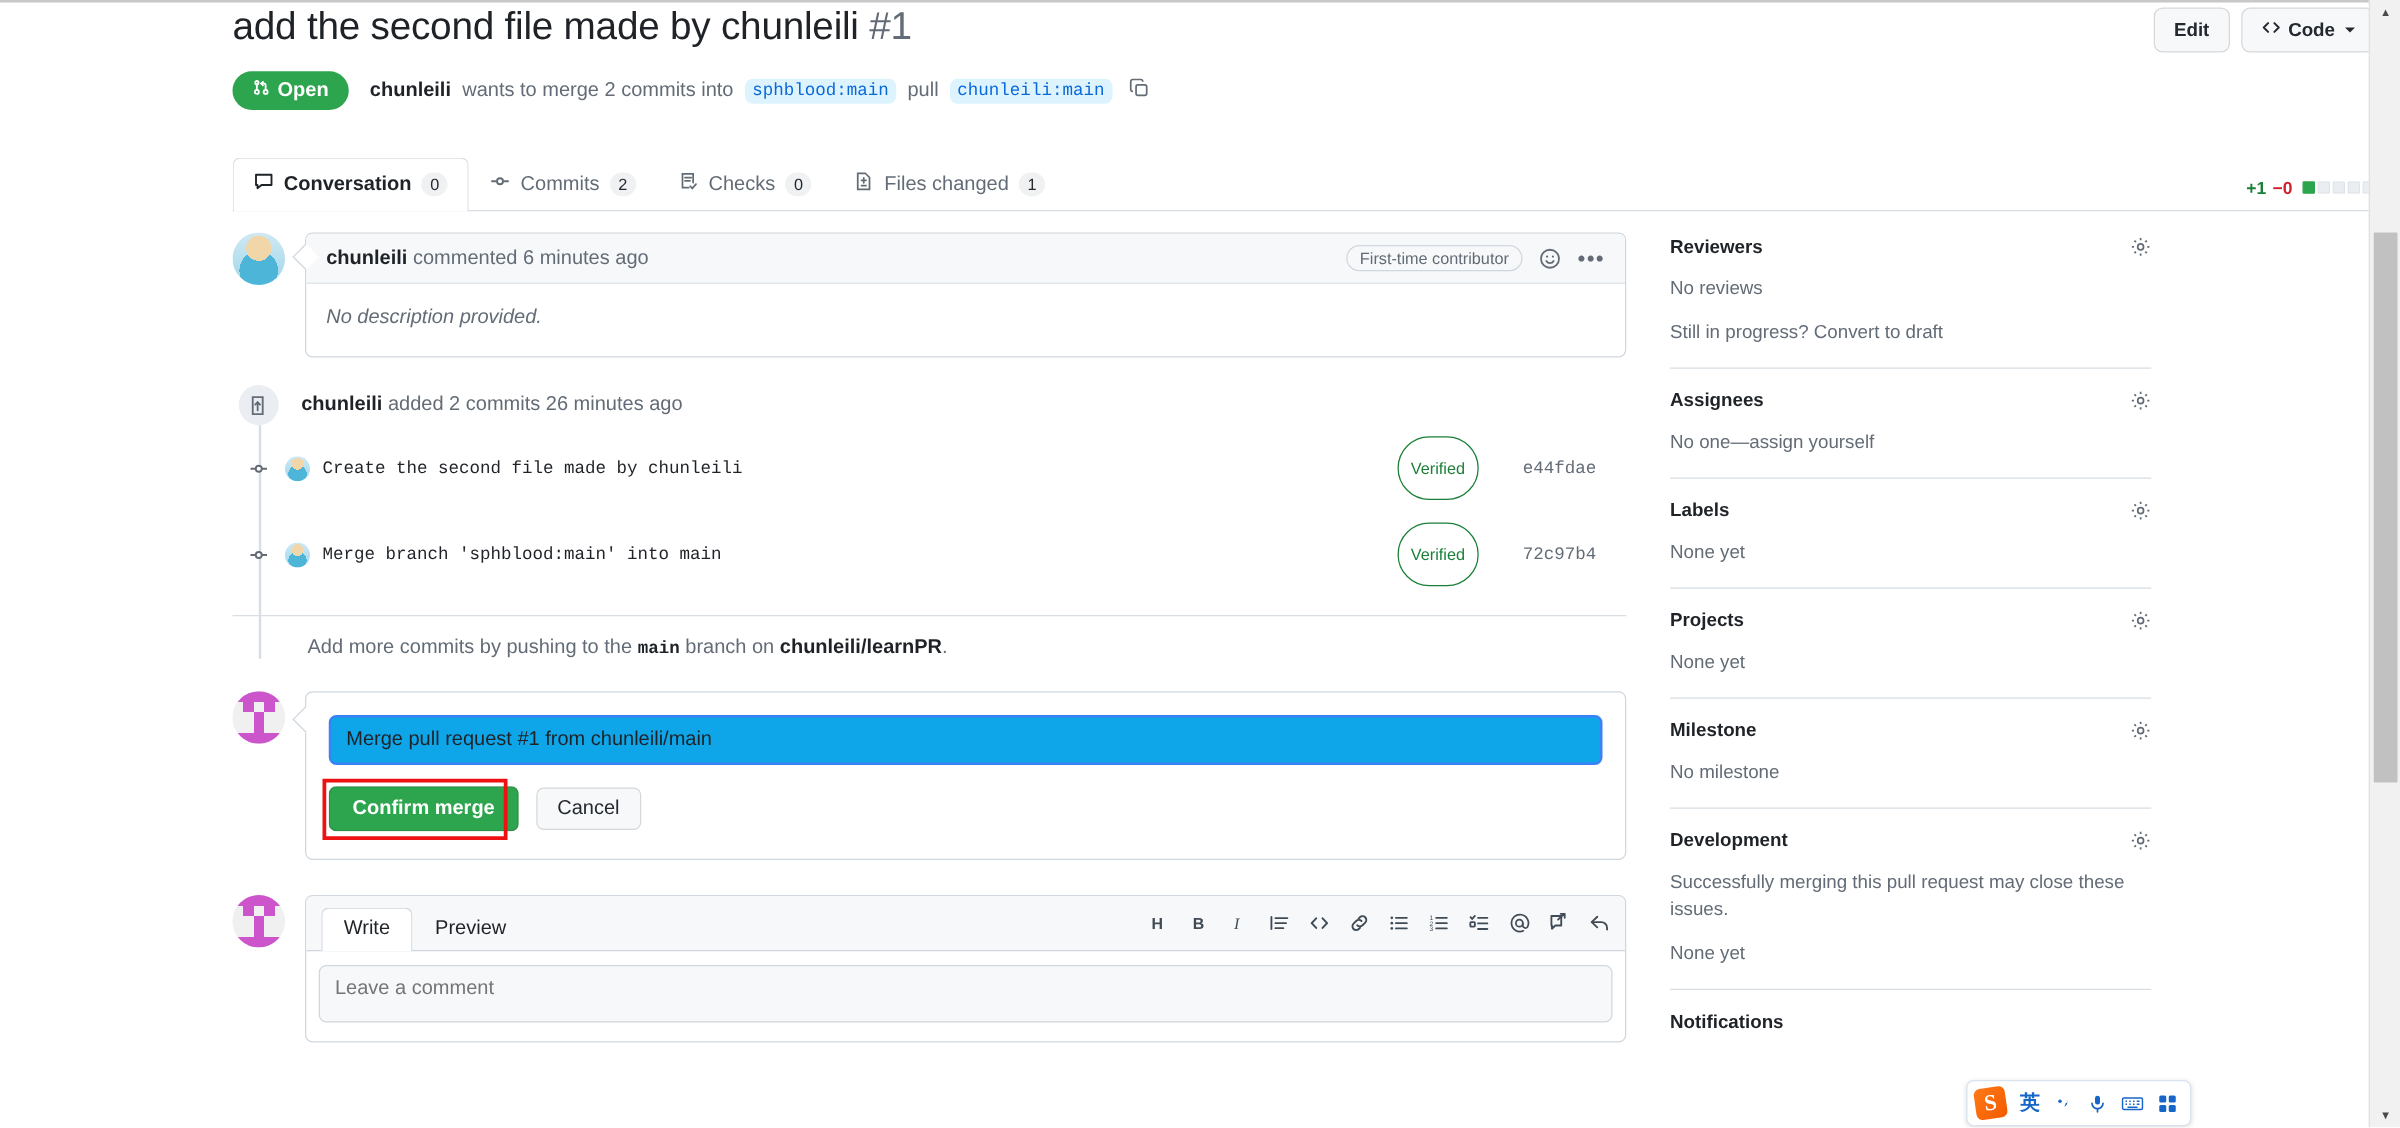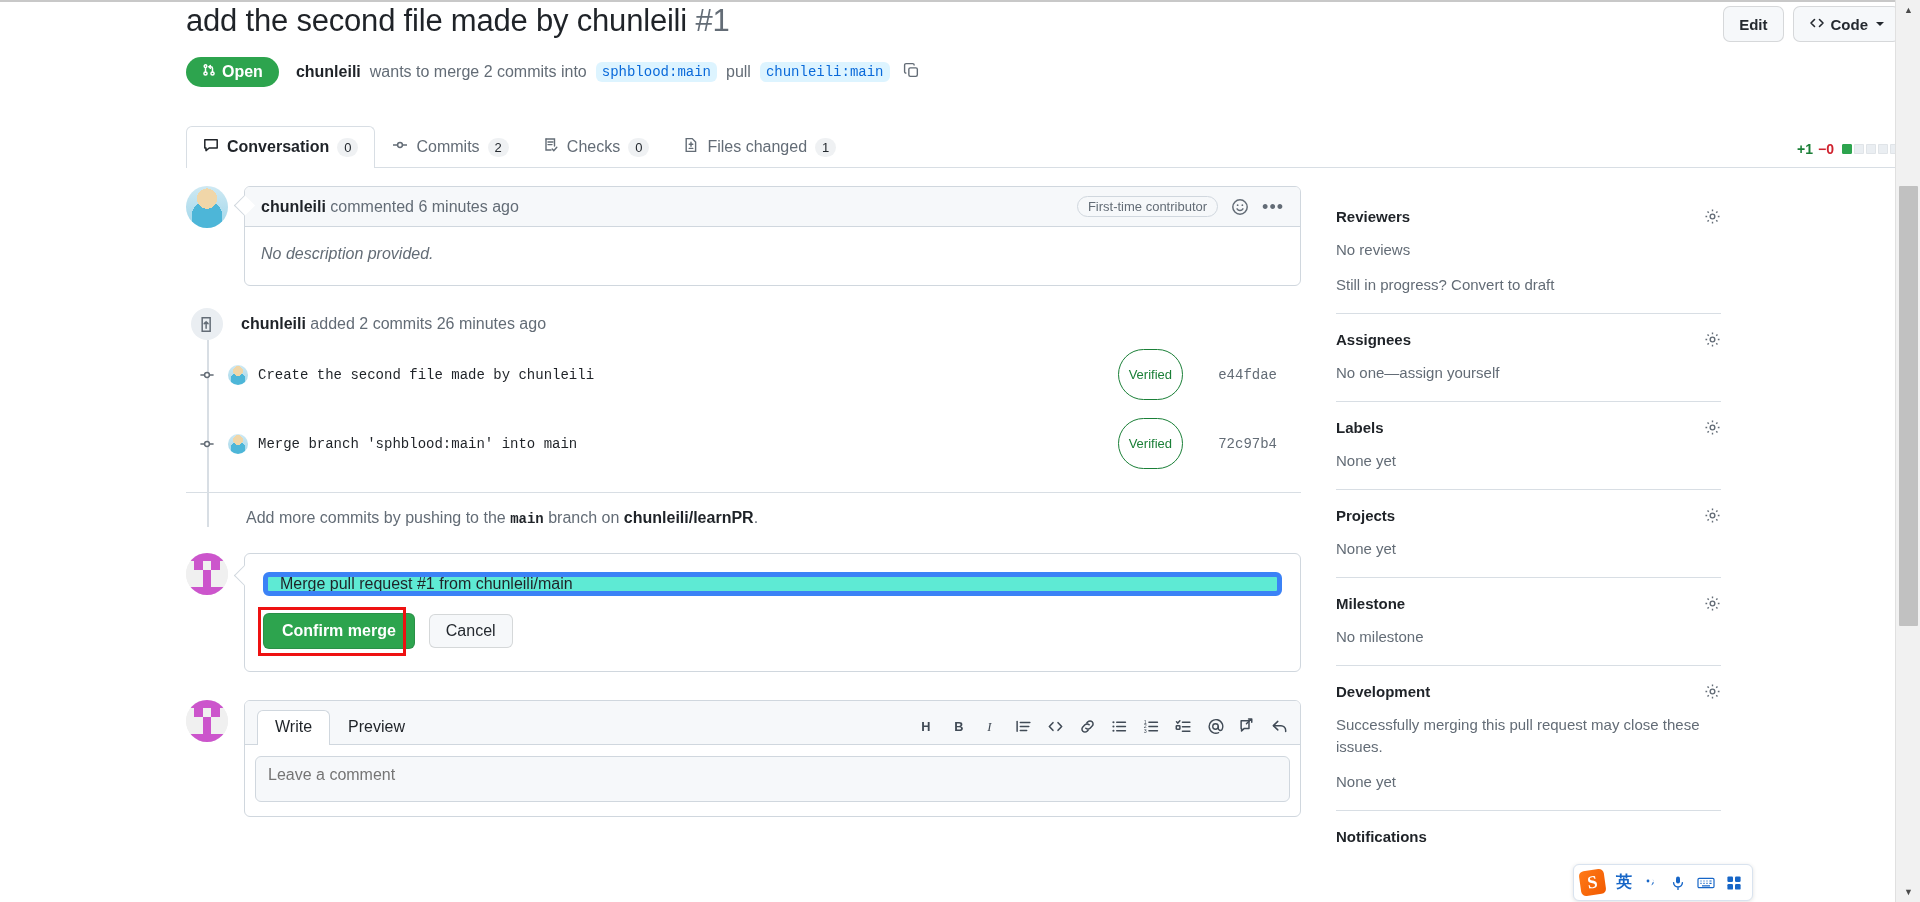--- a/index.html
+++ b/index.html
@@ -101,21 +101,21 @@
   .blk { width: 10px; height: 10px; border-radius: 1px;
          background: #eaeef2; border: 1px solid rgba(0,0,0,0.04); }
   .blk.on { background: #2da44e; border-color: #2da44e; }
 
   
   .main {
     position: absolute; left: 186px; top: 186px;
     width: 1115px;
   }
   .sidebar {
-    position: absolute; left: 1336px; top: 208px;
+    position: absolute; left: 1336px; top: 189px;
     width: 385px;
   }
 
   
   .timeline-item { position: relative; display: flex; }
   .avatar {
     width: 42px; height: 42px; border-radius: 50%;
     flex: 0 0 42px; overflow: hidden; position: relative;
     background: #eee;
   }
@@ -220,23 +220,23 @@
     border: 1px solid #d0d7de; border-radius: 6px;
     background: #fff; padding: 18px 18px 22px 18px; position: relative;
   }
   .merge-card::before {
     content: ""; position: absolute; left: -8px; top: 14px;
     width: 14px; height: 14px; background: #fff;
     border-left: 1px solid #d0d7de; border-bottom: 1px solid #d0d7de;
     transform: rotate(45deg);
   }
   .merge-title-input {
-    width: 100%; height: 24px;
-    border: 5px solid #3b82f6; border-radius: 6px;
-    background: #5eead4; padding: 0 12px;
+    width: 100%; height: 40px;
+    border: 2px solid #3b82f6; border-radius: 6px;
+    background: #0ea5e9; padding: 0 12px;
     font-size: 16px; color: #1f2328;
     font-family: "Liberation Sans", sans-serif;
   }
   .merge-desc-wrap { position: relative; margin-top: 13px; }
   .merge-desc {
     width: 100%; height: 62px;
     border: 2px solid #0969da; border-radius: 6px;
     padding: 7px 12px; font-size: 16px; color: #1f2328;
     font-family: "Liberation Sans", sans-serif; resize: none;
     outline: none; line-height: 22px;
@@ -268,21 +268,21 @@
     border: 1px solid #d0d7de; border-radius: 6px;
     background: #fff; position: relative; overflow: hidden;
   }
   .editor-card::before {
     content: ""; position: absolute; left: -8px; top: 14px;
     width: 14px; height: 14px; background: #f6f8fa;
     border-left: 1px solid #d0d7de; border-bottom: 1px solid #d0d7de;
     transform: rotate(45deg); z-index: 2;
   }
   .editor-tabs {
-    display: flex; align-items: flex-end; justify-content: space-between;
+    display: flex; justify-content: space-between;
     background: #f6f8fa; border-bottom: 1px solid #d0d7de;
     padding: 9px 12px 0 12px;
   }
   .etabs { display: flex; }
   .etab {
     padding: 7px 17px 9px 17px; font-size: 16px; color: #1f2328;
     cursor: pointer; border: 1px solid transparent; border-bottom: none;
     border-radius: 6px 6px 0 0; margin-bottom: -1px;
   }
   .etab.active { background: #fff; border-color: #d0d7de; }

